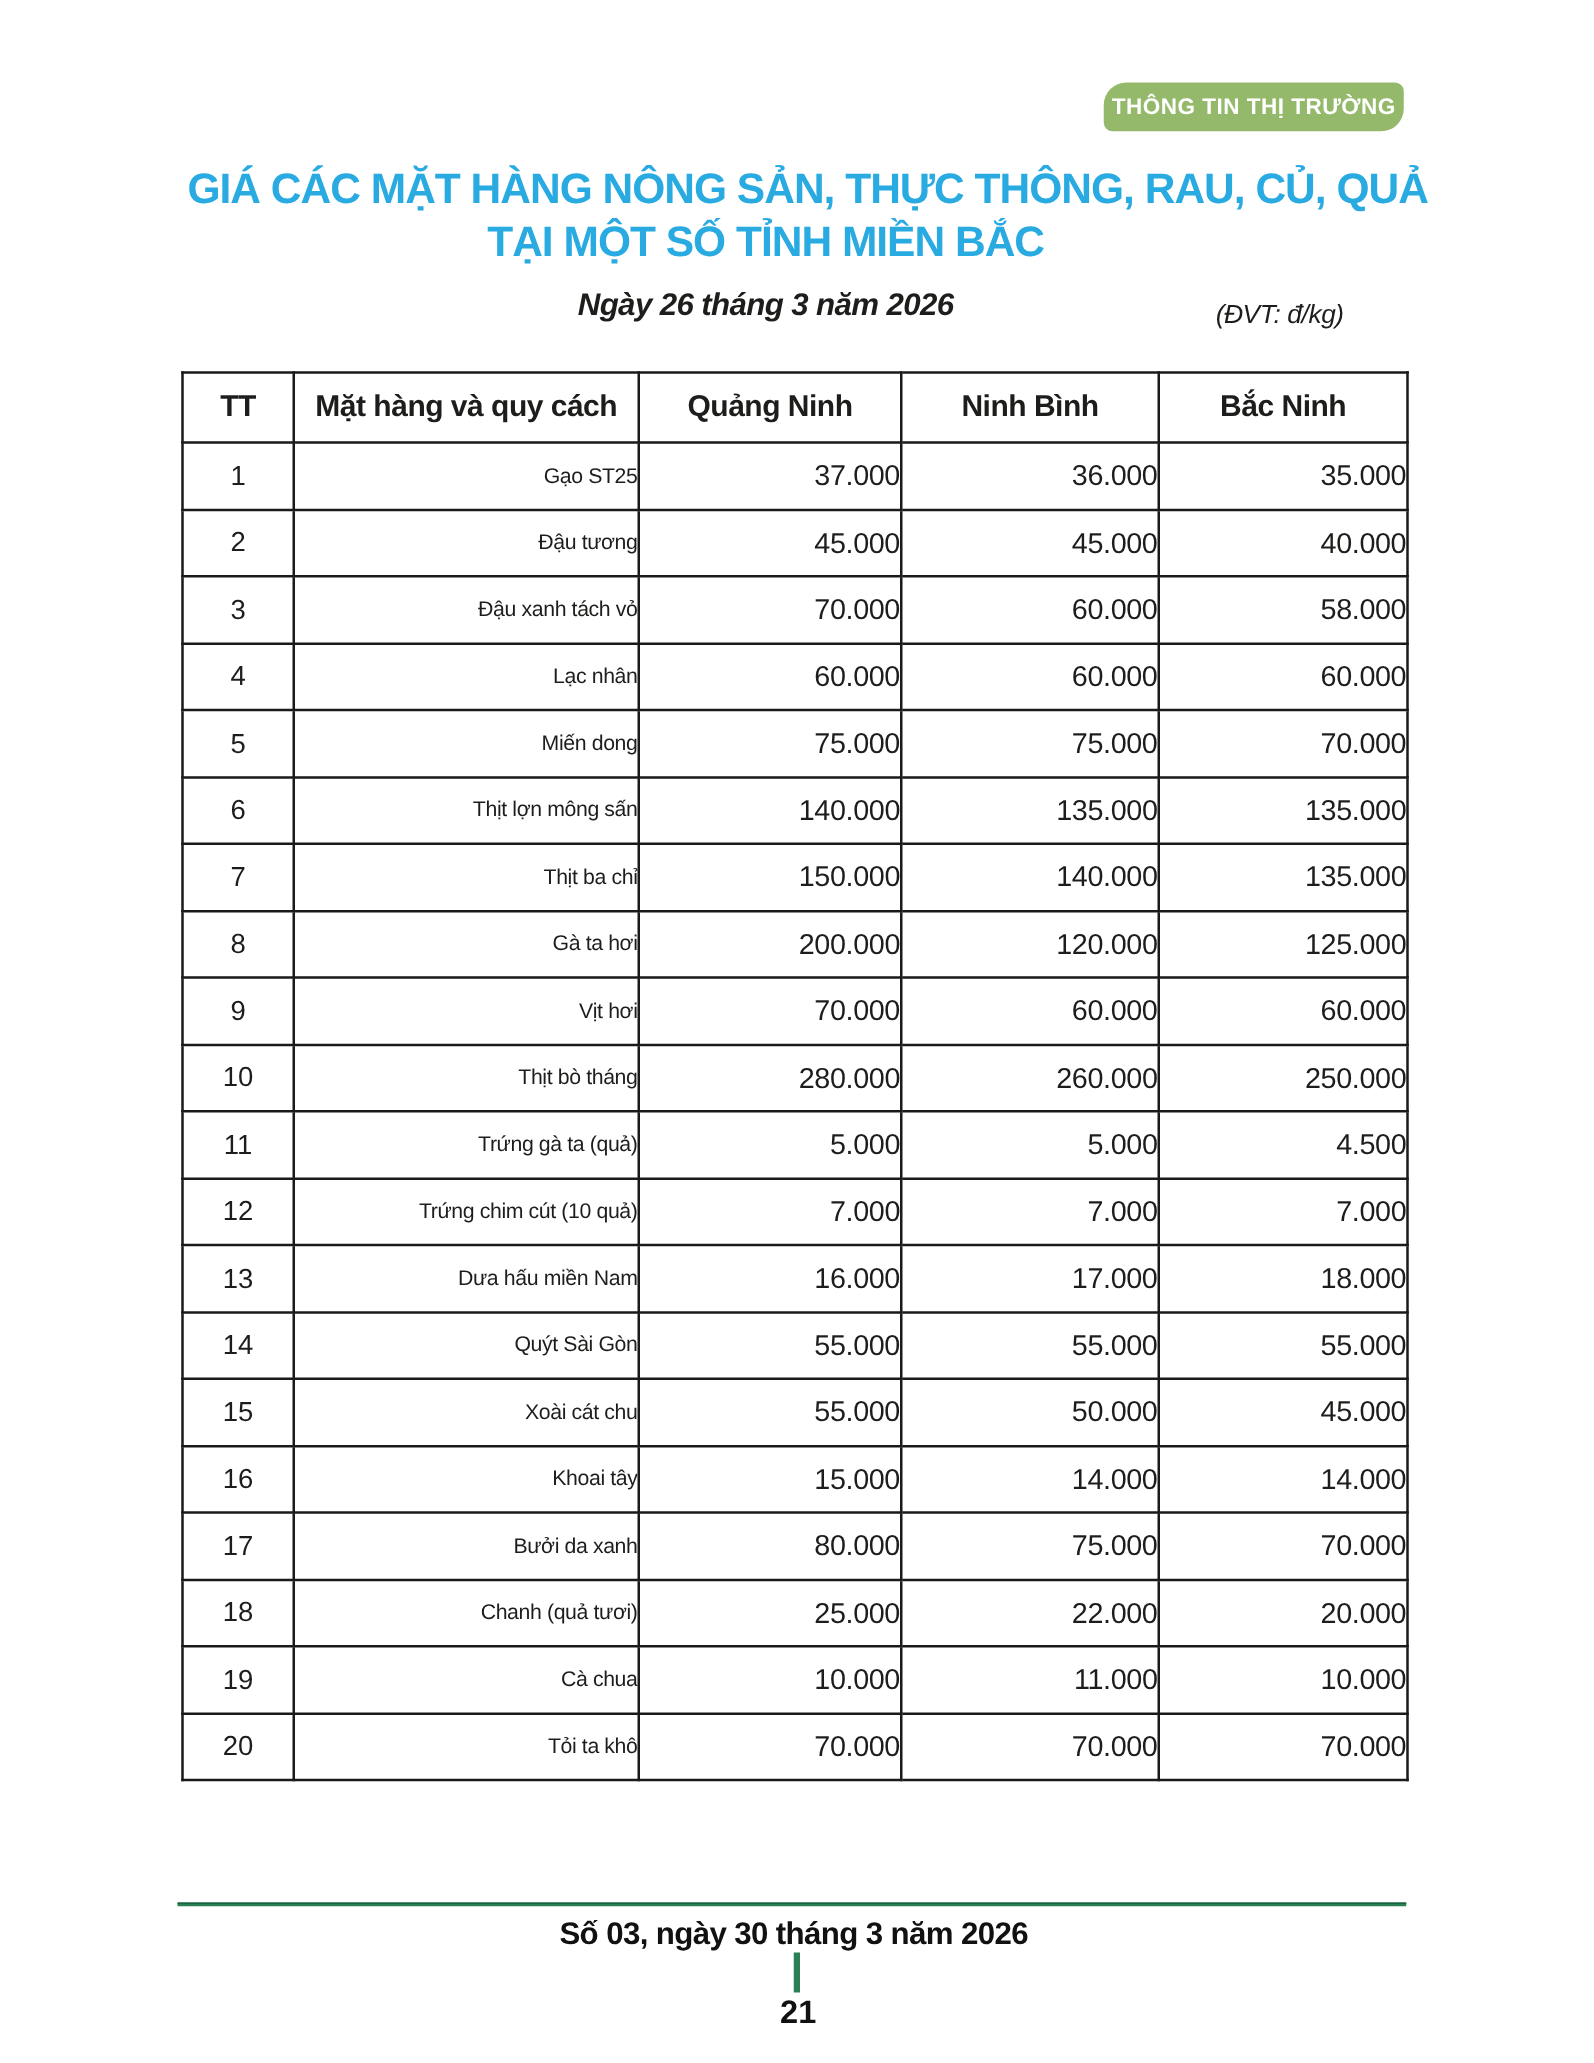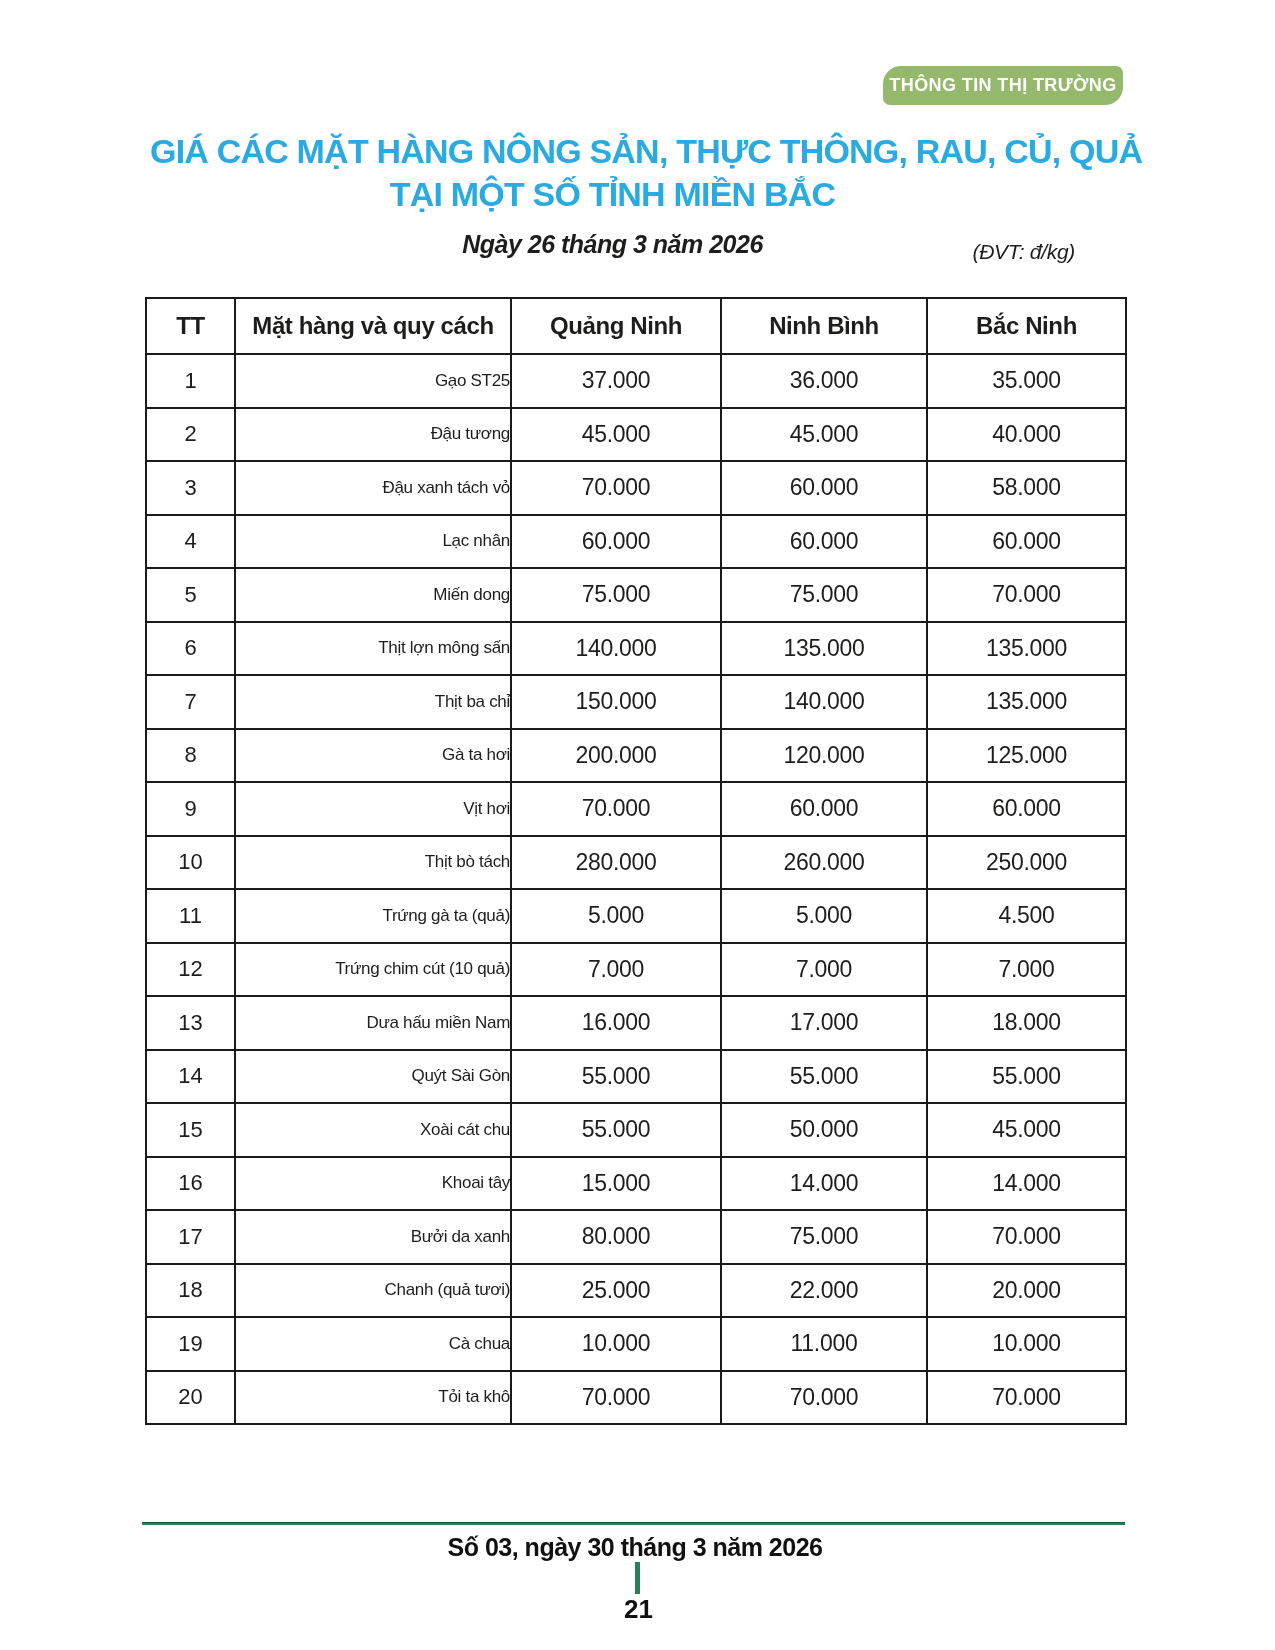--- a/index.html
+++ b/index.html
@@ -83,21 +83,21 @@
     letter-spacing:-0.4px;
   }
   td.cell-tt{
     font-size:22px; text-align:center;
   }
   td.cell-name{
     font-size:17px; text-align:right; padding-left:14px;
     letter-spacing:-0.3px;
   }
   td.cell-price{
-    font-size:23px; text-align:center;
+    font-size:23px; text-align:right;
     letter-spacing:-0.3px;
   }
   
   .footer-rule{
     position:absolute;
     left:142px; top:1522px;
     width:983px; height:3px;
     background:var(--rule-green);
     border-top:1px solid var(--rule-green-dark);
   }
@@ -214,21 +214,21 @@
       </tr>
       <tr>
         <td class="cell-tt">9</td>
         <td class="cell-name">Vịt hơi</td>
         <td class="cell-price">70.000</td>
         <td class="cell-price">60.000</td>
         <td class="cell-price">60.000</td>
       </tr>
       <tr>
         <td class="cell-tt">10</td>
-        <td class="cell-name">Thịt bò tách</td>
+        <td class="cell-name">Thịt bò tháng</td>
         <td class="cell-price">280.000</td>
         <td class="cell-price">260.000</td>
         <td class="cell-price">250.000</td>
       </tr>
       <tr>
         <td class="cell-tt">11</td>
         <td class="cell-name">Trứng gà ta (quả)</td>
         <td class="cell-price">5.000</td>
         <td class="cell-price">5.000</td>
         <td class="cell-price">4.500</td>

